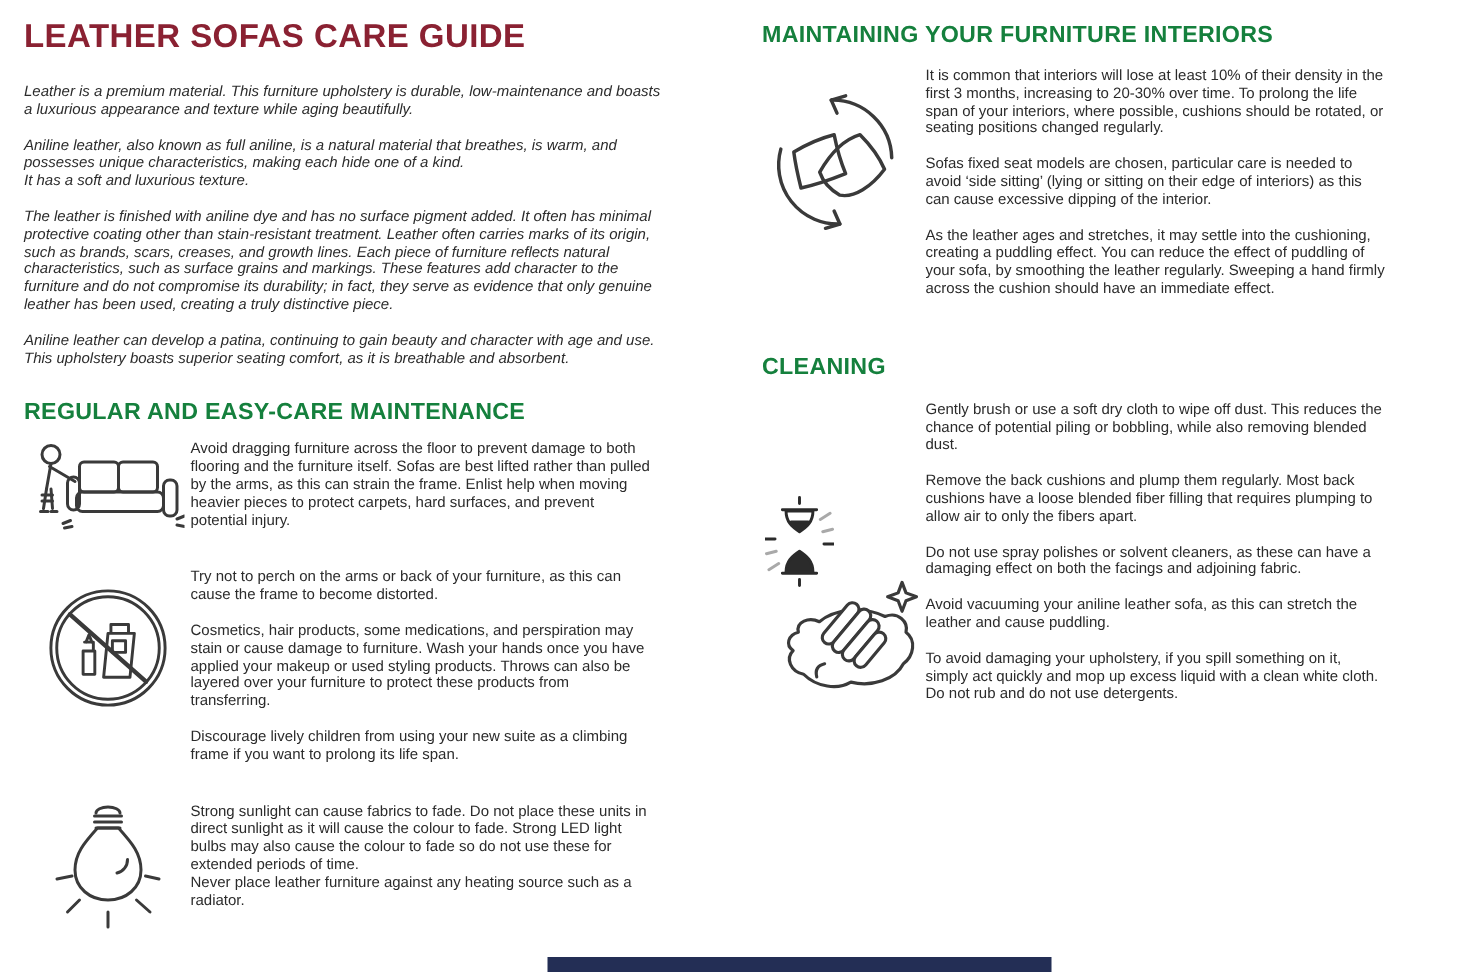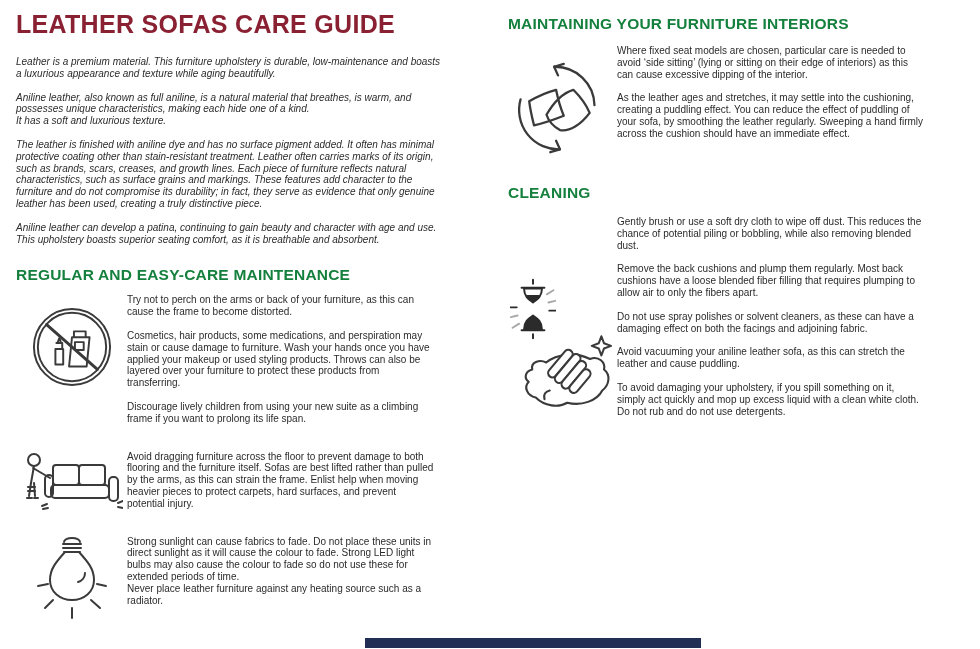--- a/index.html
+++ b/index.html
@@ -3,21 +3,21 @@
 <meta charset="utf-8">
 <style>
   html,body{margin:0;padding:0;background:#ffffff;}
   body{width:980px;height:649px;position:relative;overflow:hidden;
        font-family:"Liberation Sans", sans-serif;}
   .page{position:absolute;inset:0;background:#fff;}
 
   .col-left{position:absolute;left:16px;top:12px;width:442px;}
   .col-right{position:absolute;left:508px;top:14px;width:440px;}
 
-  h1{font-size:25px;line-height:24px;font-weight:700;color:#8a2132;
+  h1{font-size:22px;line-height:24px;font-weight:700;color:#8a2132;
      letter-spacing:.3px;margin:0 0 20px 0;}
   h2{font-size:15.5px;line-height:19px;font-weight:700;color:#15803d;
      letter-spacing:.2px;margin:0;}
   p{font-size:10px;line-height:11.8px;color:#2b2b2b;margin:0 0 12px 0;
     white-space:pre-line;}
 
   .intro p{font-style:italic;width:428px;}
 
   .col-left h2{margin:20px 0 10px 0;}
   .h2-cleaning{margin:24px 0 14px 0 !important;}
@@ -50,54 +50,54 @@
       <p>Aniline leather, also known as full aniline, is a natural material that breathes, is warm, and possesses unique characteristics, making each hide one of a kind.
 It has a soft and luxurious texture.</p>
       <p>The leather is finished with aniline dye and has no surface pigment added. It often has minimal protective coating other than stain-resistant treatment. Leather often carries marks of its origin, such as brands, scars, creases, and growth lines. Each piece of furniture reflects natural characteristics, such as surface grains and markings. These features add character to the furniture and do not compromise its durability; in fact, they serve as evidence that only genuine leather has been used, creating a truly distinctive piece.</p>
       <p>Aniline leather can develop a patina, continuing to gain beauty and character with age and use. This upholstery boasts superior seating comfort, as it is breathable and absorbent.</p>
     </div>
 
     <h2>REGULAR AND EASY-CARE MAINTENANCE</h2>
 
     <div class="m-row">
       <div class="icon-cell">
-        <svg class="mt12" width="82" height="82" viewBox="0 0 84 84" fill="none" stroke="#3a3a3a" stroke-width="2" stroke-linecap="round" stroke-linejoin="round">
-          <circle cx="42" cy="42" r="39"></circle>
-          <circle cx="42" cy="42" r="35"></circle>
-          <path d="M27 38 l2 -5 l2 5 M26 38 h6 v6 M25 44 h8 v16 h-8 z"></path>
-          <path d="M44 26 h12 v6 h-12 z M42 32 L60 32 L57 62 L39 62 Z"></path>
-          <rect x="45" y="37" width="9" height="8"></rect>
-          <path d="M16 19 L68 65" stroke-width="3"></path>
-        </svg>
-      </div>
-      <div class="text-cell">
-        <p>Try not to perch on the arms or back of your furniture, as this can cause the frame to become distorted.</p>
-        <p>Cosmetics, hair products, some medications, and perspiration may stain or cause damage to furniture. Wash your hands once you have applied your makeup or used styling products. Throws can also be layered over your furniture to protect these products from transferring.</p>
-        <p>Discourage lively children from using your new suite as a climbing frame if you want to prolong its life span.</p>
-      </div>
-    </div>
-
-    <div class="m-row">
-      <div class="icon-cell">
         <svg width="102" height="64" viewBox="0 0 102 64" fill="none" stroke="#3a3a3a" stroke-width="2" stroke-linecap="round" stroke-linejoin="round">
           <circle cx="13" cy="9" r="6"></circle>
           <path d="M13 15 L10 32 M12 17 L29 27"></path>
           <path d="M10 32 L8 45 M13 32 L14 45"></path>
           <path d="M7 36 h7 M7 40 h7 M6 47 h5 M13 47 h4"></path>
           <rect x="24" y="24" width="8" height="22" rx="4"></rect>
           <rect x="32" y="14" width="26" height="20" rx="3"></rect>
           <rect x="58" y="14" width="26" height="20" rx="3"></rect>
           <rect x="30" y="34" width="58" height="13" rx="4"></rect>
           <rect x="88" y="26" width="9" height="24" rx="4"></rect>
           <path d="M26 53 l-5 2 M27 57 l-5 1"></path>
           <path d="M97 52 l5 -2 M97 56 l5 1"></path>
         </svg>
       </div>
       <div class="text-cell">
         <p>Avoid dragging furniture across the floor to prevent damage to both flooring and the furniture itself. Sofas are best lifted rather than pulled by the arms, as this can strain the frame. Enlist help when moving heavier pieces to protect carpets, hard surfaces, and prevent potential injury.</p>
+      </div>
+    </div>
+
+    <div class="m-row">
+      <div class="icon-cell">
+        <svg class="mt12" width="82" height="82" viewBox="0 0 84 84" fill="none" stroke="#3a3a3a" stroke-width="2" stroke-linecap="round" stroke-linejoin="round">
+          <circle cx="42" cy="42" r="39"></circle>
+          <circle cx="42" cy="42" r="35"></circle>
+          <path d="M27 38 l2 -5 l2 5 M26 38 h6 v6 M25 44 h8 v16 h-8 z"></path>
+          <path d="M44 26 h12 v6 h-12 z M42 32 L60 32 L57 62 L39 62 Z"></path>
+          <rect x="45" y="37" width="9" height="8"></rect>
+          <path d="M16 19 L68 65" stroke-width="3"></path>
+        </svg>
+      </div>
+      <div class="text-cell">
+        <p>Try not to perch on the arms or back of your furniture, as this can cause the frame to become distorted.</p>
+        <p>Cosmetics, hair products, some medications, and perspiration may stain or cause damage to furniture. Wash your hands once you have applied your makeup or used styling products. Throws can also be layered over your furniture to protect these products from transferring.</p>
+        <p>Discourage lively children from using your new suite as a climbing frame if you want to prolong its life span.</p>
       </div>
     </div>
 
     <div class="m-row">
       <div class="icon-cell">
         <svg width="72" height="88" viewBox="0 0 72 88" fill="none" stroke="#3a3a3a" stroke-width="2" stroke-linecap="round" stroke-linejoin="round">
           <path d="M28 6 a8 4 0 0 1 16 0"></path>
           <path d="M27 8 h18 M27 12 h18 M28 16 h16"></path>
           <path d="M29 16 C20 26 14 33 14 44 C14 56 24 64 36 64 C48 64 58 56 58 44 C58 33 52 26 43 16 Z"></path>
           <path d="M42 46 a9 9 0 0 0 7 -9"></path>
@@ -119,21 +119,22 @@
         <svg class="mt14" width="96" height="100" viewBox="0 0 100 100" fill="none" stroke="#3a3a3a" stroke-width="2.4" stroke-linecap="round" stroke-linejoin="round">
           <path d="M20 42 C30 36 40 32 48 30 C50 40 53 50 56 57 C46 61 34 65 25 67 C23 59 21 50 20 42 Z"></path>
           <path d="M38 56 C46 42 56 33 66 30 C74 38 80 47 83 54 C74 66 62 74 52 72 C45 68 40 62 38 56 Z"></path>
           <path d="M88 46 A41 41 0 0 0 46 6"></path>
           <path d="M46 6 l10 -3 M46 6 l4 9"></path>
           <path d="M11 40 A41 41 0 0 0 52 92"></path>
           <path d="M52 92 l-10 3 M52 92 l-4 -9"></path>
         </svg>
       </div>
       <div class="text-cell">
-        <p>Where fixed seat models are chosen, particular care is needed to avoid ‘side sitting’ (lying or sitting on their edge of interiors) as this can cause excessive dipping of the interior.</p>
+        <p>It is common that interiors will lose at least 10% of their density in the first 3 months, increasing to 20-30% over time. To prolong the life span of your interiors, where possible, cushions should be rotated, or seating positions changed regularly.</p>
+        <p>Sofas fixed seat models are chosen, particular care is needed to avoid ‘side sitting’ (lying or sitting on their edge of interiors) as this can cause excessive dipping of the interior.</p>
         <p>As the leather ages and stretches, it may settle into the cushioning, creating a puddling effect. You can reduce the effect of puddling of your sofa, by smoothing the leather regularly. Sweeping a hand firmly across the cushion should have an immediate effect.</p>
       </div>
     </div>
 
     <h2 class="h2-cleaning">CLEANING</h2>
 
     <div class="m-row">
       <div class="icon-cell-r">
         <svg class="mt62" width="46" height="62" viewBox="0 0 56 76" fill="none" stroke="#2b2b2b" stroke-width="2.4" stroke-linecap="round" stroke-linejoin="round">
           <path d="M28 2 v5 M28 69 v5"></path>

